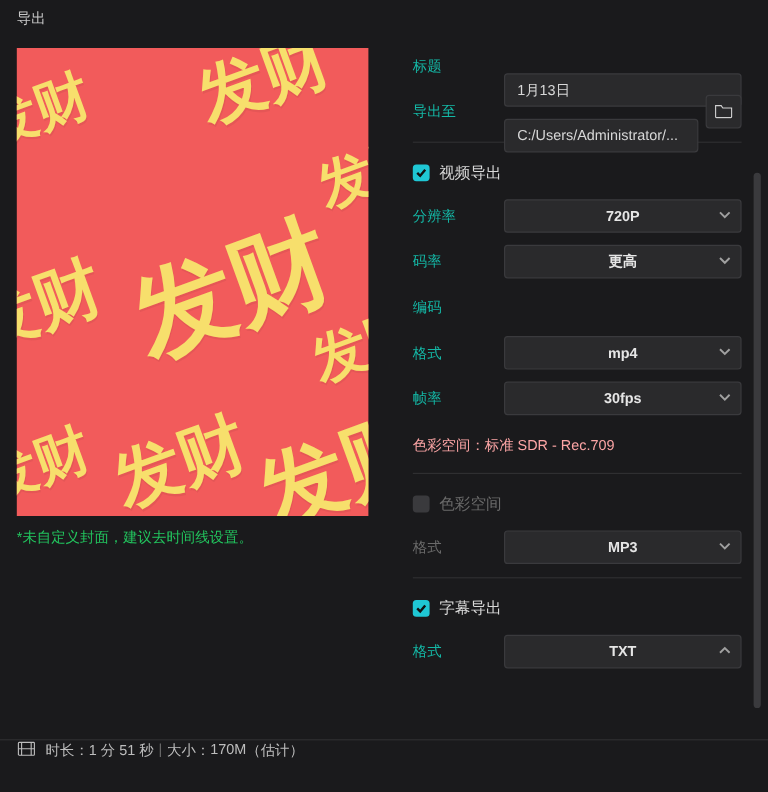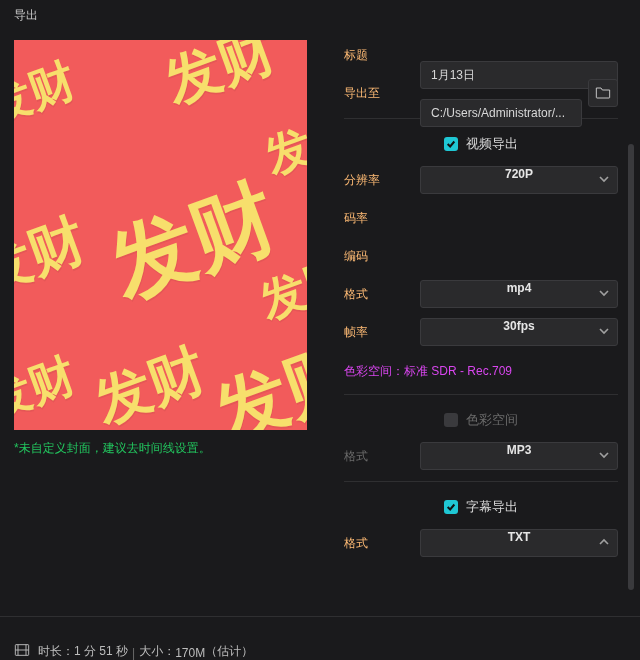--- a/index.html
+++ b/index.html
@@ -7,41 +7,41 @@
   .window { display: flex; flex-direction: column; height: 100%; }
   .titlebar { height: 30px; display: flex; align-items: center; padding: 0 14px; color: #c8c8c8; }
   .body { flex: 1; display: flex; padding: 10px 4px 0 14px; gap: 20px; overflow: hidden; }
   .left { width: 310px; display: flex; flex-direction: column; }
   .preview { width: 293px; height: 390px; background: #f25b5b; position: relative; overflow: hidden; }
   .preview .tile { position: absolute; color: #f7df6c; font-weight: 800; font-family: "STKaiti","KaiTi","serif"; transform: rotate(-20deg); white-space: nowrap; text-shadow: 0 2px 0 rgba(0,0,0,.05); }
   .caption { margin-top: 10px; color: #22c55e; font-size: 12px; }
   .right { flex: 1; position: relative; padding-right: 18px; }
   .scrollbar { position: absolute; right: 2px; top: 104px; width: 6px; height: 446px; background: #3a3a3d; border-radius: 3px; }
   .row { display: flex; align-items: center; height: 30px; margin-bottom: 8px; }
-  .label { width: 76px; color: #fdba74; }
+  .label { width: 76px; color: #14b8a6; }
   .label.dim { color: #6a6a6a; }
   .input { flex: 1; height: 28px; background: #2a2a2c; border: 1px solid #3a3a3d; border-radius: 3px; padding: 0 10px; color: #d8d8d8; display: flex; align-items: center; margin-top: 40px; }
   .pathrow .input { flex: 1; }
   .iconbtn { width: 30px; height: 28px; margin-left: 6px; background: #2a2a2c; border: 1px solid #3a3a3d; border-radius: 3px; display: flex; align-items: center; justify-content: center; }
   .folder-icon svg { width: 16px; height: 14px; stroke: #d0d0d0; fill: none; stroke-width: 1.4; }
   .divider { height: 1px; background: #2f2f31; margin: 10px 0 16px 0; }
-  .section-head { display: flex; align-items: center; gap: 8px; margin-bottom: 12px; font-size: 13px; justify-content: center; }
+  .section-head { display: flex; align-items: center; gap: 8px; margin-bottom: 12px; font-size: 13px; }
   .section-head .title.dim { color: #6a6a6a; }
   .checkbox { width: 14px; height: 14px; border-radius: 3px; display: flex; align-items: center; justify-content: center; }
   .checkbox.on { background: #1fc7d4; }
   .checkbox.off { background: #3a3a3d; }
   .checkbox.on svg { width: 10px; height: 10px; stroke: #111; stroke-width: 2.4; fill: none; }
-  .select { flex: 1; height: 28px; background: #2a2a2c; border: 1px solid #3a3a3d; border-radius: 3px; display: flex; justify-content: center; position: relative; color: #e6e6e6; font-weight: 600; }
+  .select { flex: 1; height: 28px; background: #2a2a2c; border: 1px solid #3a3a3d; border-radius: 3px; display: flex; align-items: center; justify-content: center; position: relative; color: #e6e6e6; font-weight: 600; }
   .select.dim { color: #e5e5e5; }
   .select .chev { position: absolute; right: 8px; top: 50%; transform: translateY(-50%); }
   .chev svg { width: 10px; height: 10px; stroke: #a0a0a0; stroke-width: 1.6; fill: none; }
-  .muted { color: #d946ef; font-size: 12px; margin: 16px 0 14px 0; }
+  .muted { color: #fca5a5; font-size: 12px; margin: 16px 0 14px 0; }
   .dropdown { position: absolute; right: 14px; top: 552px; width: 172px; background: #0f766e; border: 2px solid #ff4a1a; border-radius: 4px; padding: 6px 0; z-index: 10; margin-top: 48px; }
   .dropdown .opt { height: 30px; display: flex; align-items: center; padding-left: 30px; position: relative; color: #e6e6e6; font-weight: 600; font-size: 12px; }
-  .footer { height: 44px; border-top: 1px solid #2f2f31; display: flex; align-items: flex-end; padding: 0 14px; color: #bdbdbd; }
+  .footer { height: 44px; border-top: 1px solid #2f2f31; display: flex; align-items: flex-start; padding: 0 14px; color: #bdbdbd; }
   .footer .film-icon { margin-right: 8px; }
   .footer .film-icon svg { width: 16px; height: 14px; stroke: #bdbdbd; fill: none; stroke-width: 1.4; }
   .sep { margin: 0 4px; color: #6a6a6a; }
 </style>
 </head>
 <body>
 
 <div class="window">
   <div class="titlebar">
     <span>导出</span>
@@ -102,20 +102,26 @@
         <div class="label">分辨率</div>
         <div class="select">
           <span>720P</span>
           <span class="chev"><svg viewBox="0 0 10 10">
                 <polyline points="1,3 5,7 9,3"></polyline>
               </svg></span>
         </div>
       </div>
       <div class="row">
         <div class="label">码率</div>
+        <div class="select">
+          <span>更高</span>
+          <span class="chev"><svg viewBox="0 0 10 10">
+                <polyline points="1,3 5,7 9,3"></polyline>
+              </svg></span>
+        </div>
       </div>
       <div class="row">
         <div class="label">编码</div>
       </div>
       <div class="row">
         <div class="label">格式</div>
         <div class="select">
           <span>mp4</span>
           <span class="chev"><svg viewBox="0 0 10 10">
                 <polyline points="1,3 5,7 9,3"></polyline>

